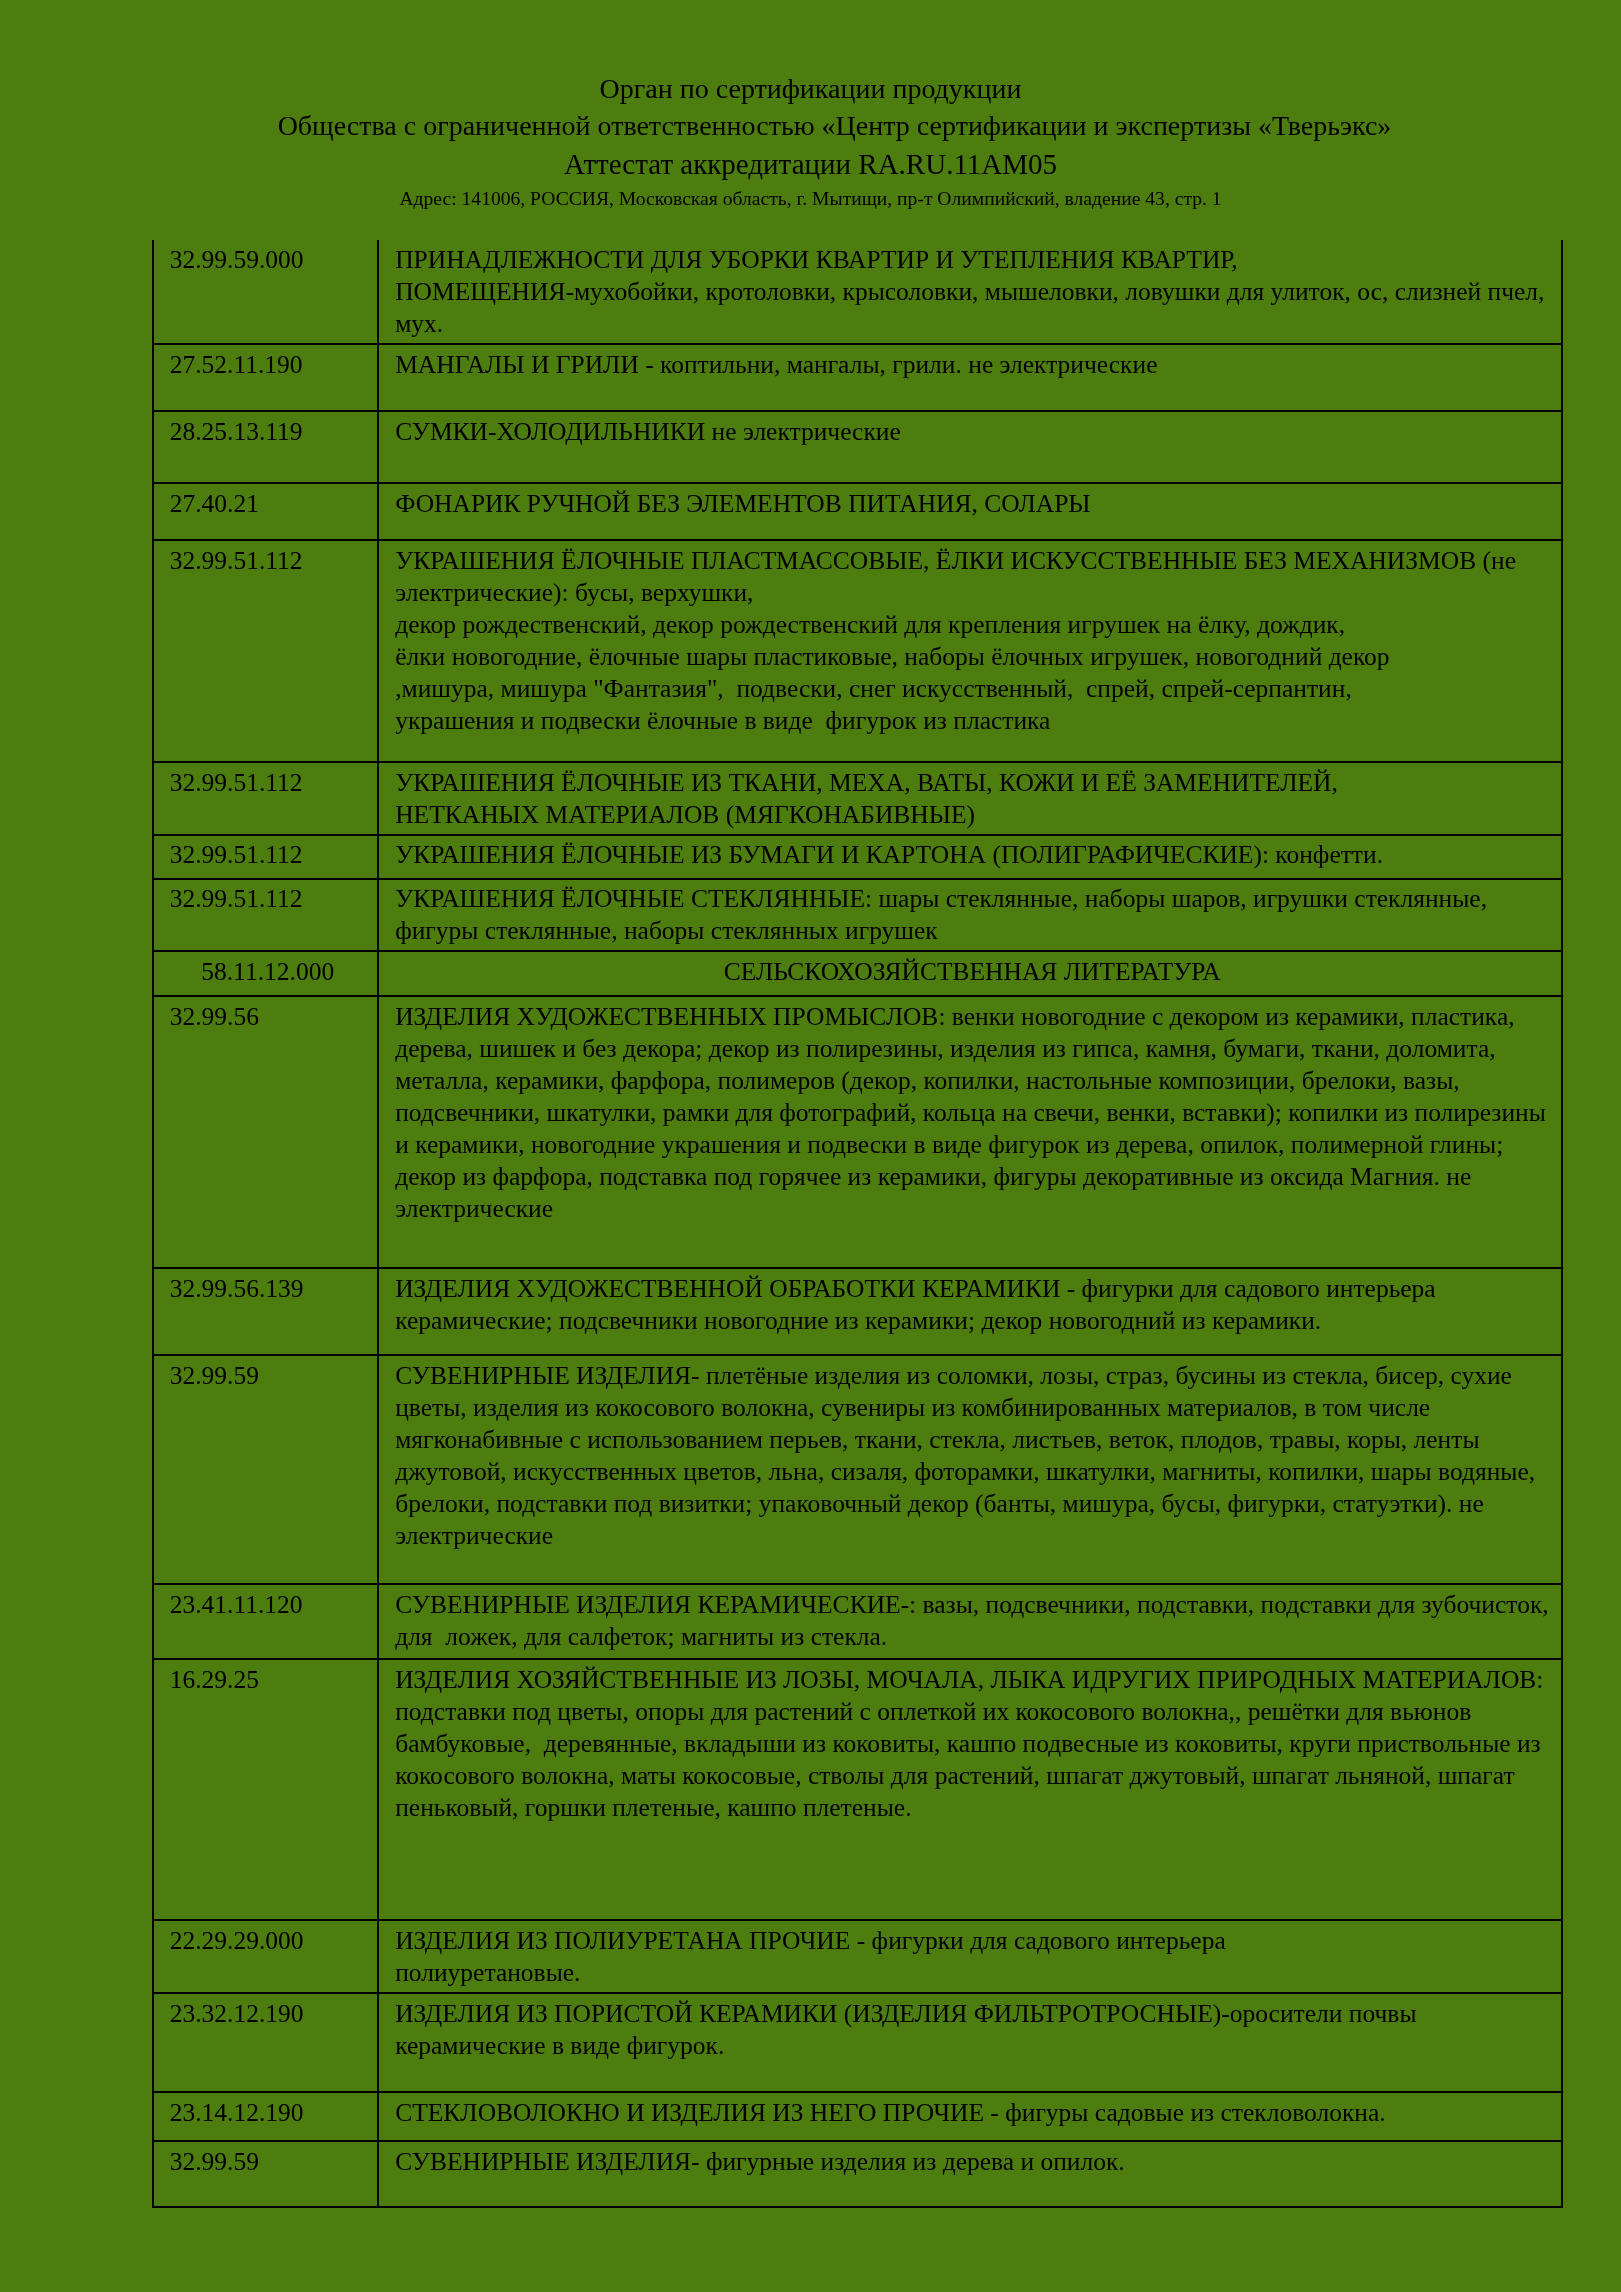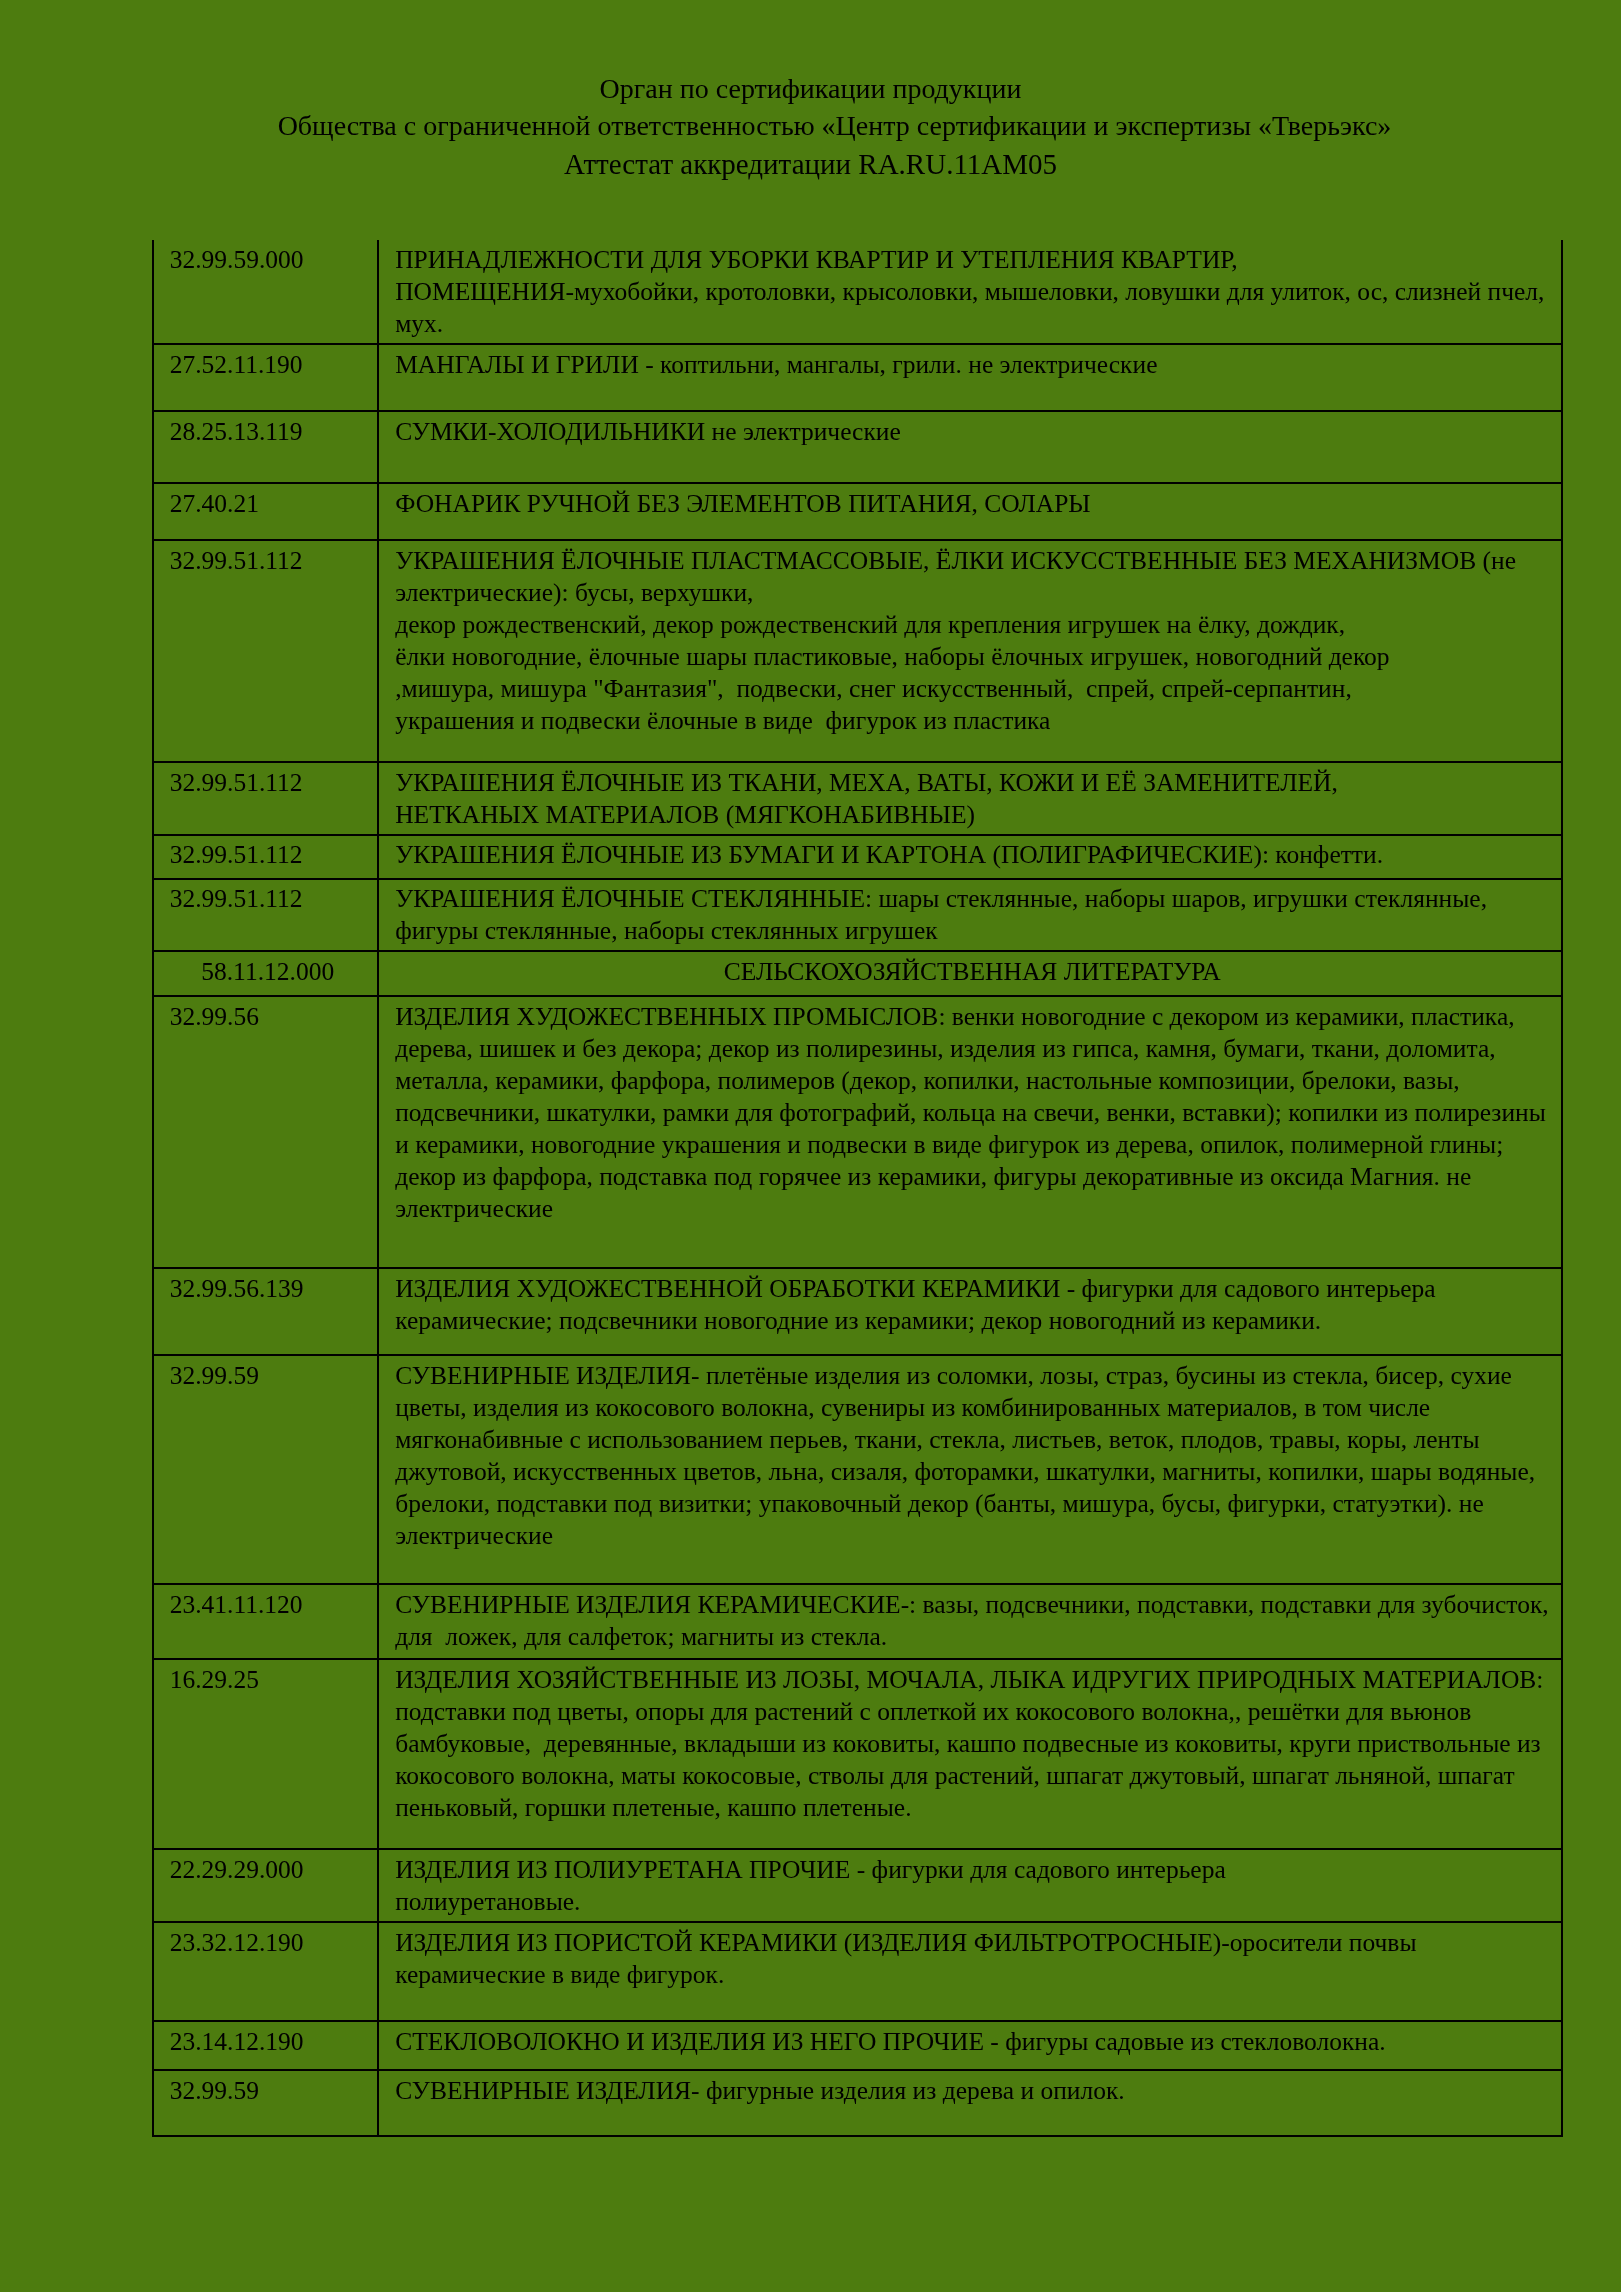--- a/index.html
+++ b/index.html
@@ -51,35 +51,36 @@
   .codes-table tr:nth-child(4){height:57px;}
   .codes-table tr:nth-child(5){height:222px;}
   .codes-table tr:nth-child(6){height:72px;}
   .codes-table tr:nth-child(7){height:44px;}
   .codes-table tr:nth-child(8){height:69px;}
   .codes-table tr:nth-child(9){height:45px;text-align:center;}
   .codes-table tr:nth-child(10){height:272px;}
   .codes-table tr:nth-child(11){height:87px;}
   .codes-table tr:nth-child(12){height:229px;}
   .codes-table tr:nth-child(13){height:75px;}
-  .codes-table tr:nth-child(14){height:190px;padding-left:10px;}
+  .codes-table tr:nth-child(14){height:261px;padding-left:10px;}
   .codes-table tr:nth-child(15){height:71px;}
   .codes-table tr:nth-child(16){height:99px;}
   .codes-table tr:nth-child(17){height:49px;}
   .codes-table tr:nth-child(18){height:66px;}
 </style>
 </head>
 <body>
 
 <div class="page">
 
   <div class="doc-header">
     <div class="h-line1">Орган по сертификации продукции</div>
     <div class="h-line2">Общества с ограниченной ответственностью «Центр сертификации и экспертизы «Тверьэкс»</div>
     <div class="h-line3">Аттестат аккредитации RA.RU.11AM05</div>
+    <div class="h-address">Адрес: 141006, РОССИЯ, Московская область, г. Мытищи, пр-т Олимпийский, владение 43, стр. 1</div>
   </div>
 
   <table class="codes-table">
     <tbody>
         <tr>
           <td class="code">32.99.59.000</td>
           <td class="desc">ПРИНАДЛЕЖНОСТИ ДЛЯ УБОРКИ КВАРТИР И УТЕПЛЕНИЯ КВАРТИР,
 ПОМЕЩЕНИЯ-мухобойки, кротоловки, крысоловки, мышеловки, ловушки для улиток, ос, слизней пчел, мух.</td>
         </tr>
         <tr>

